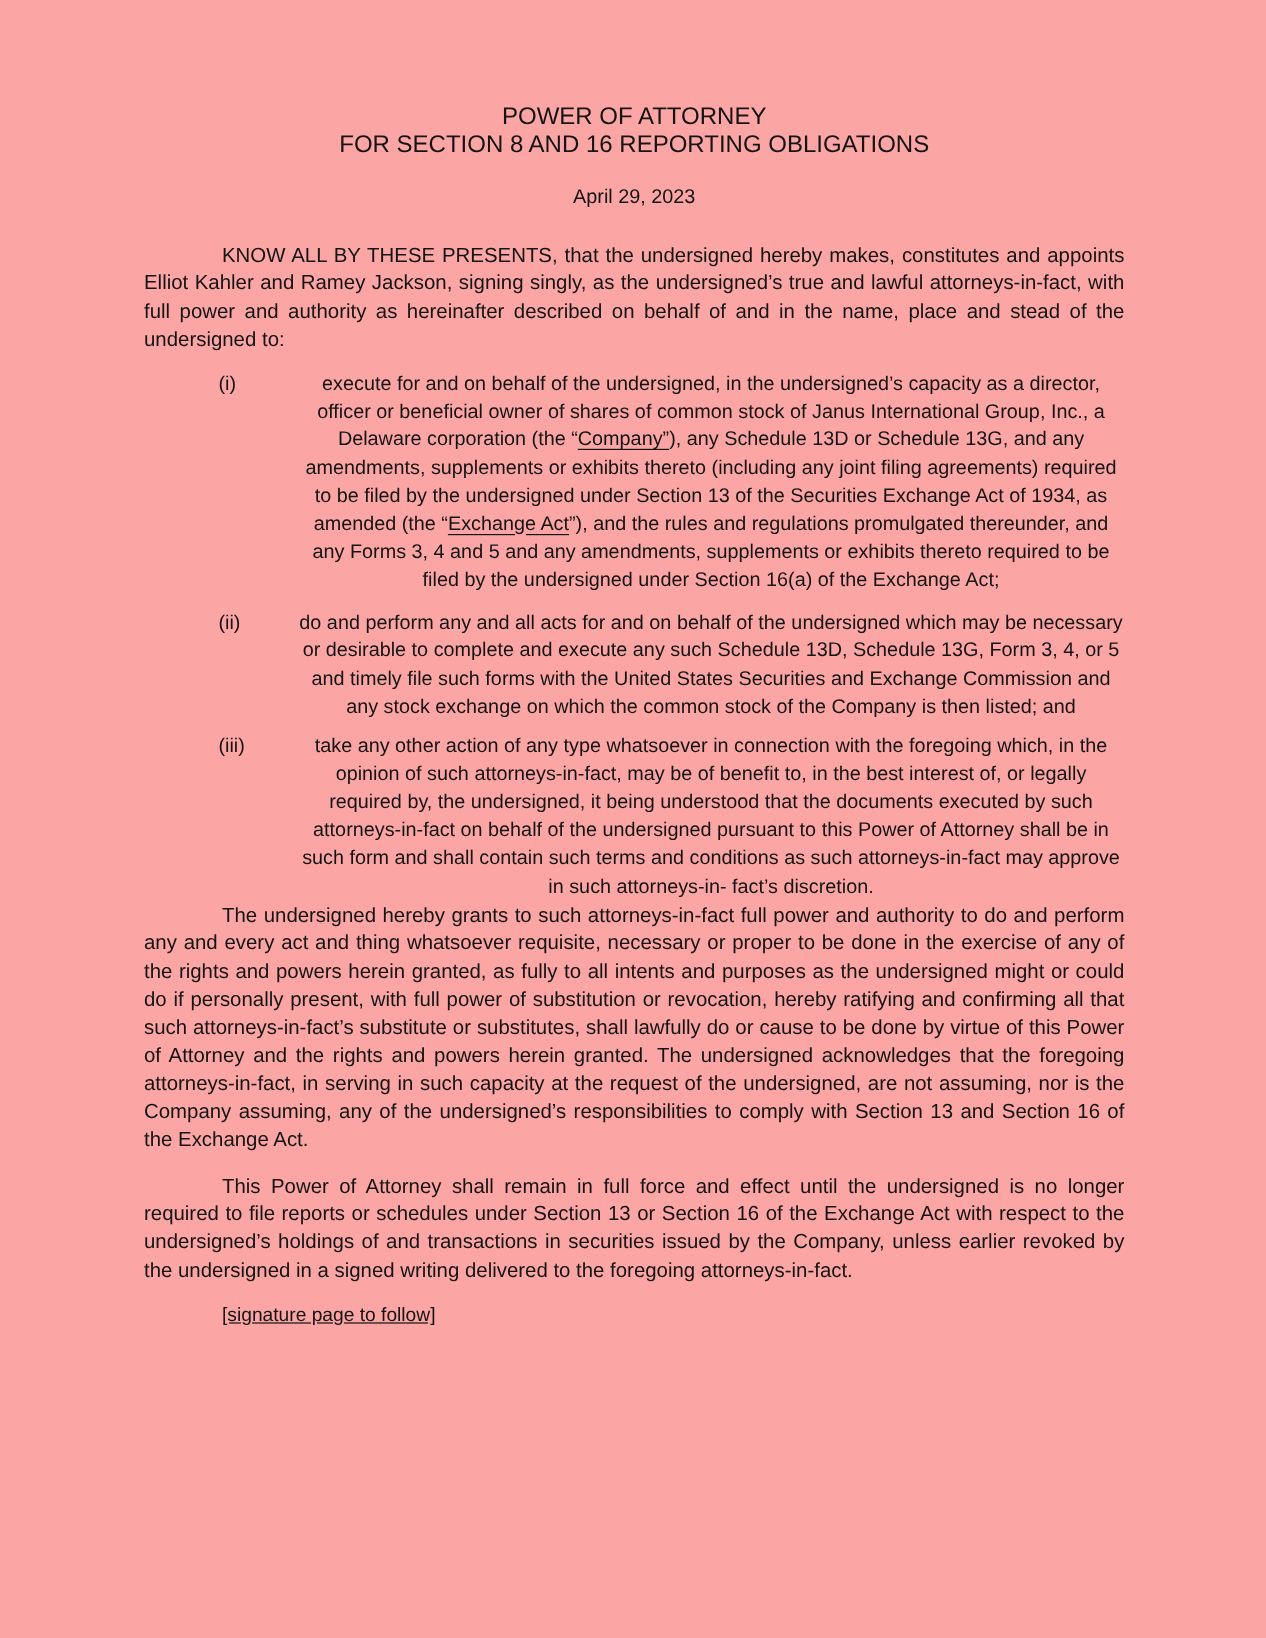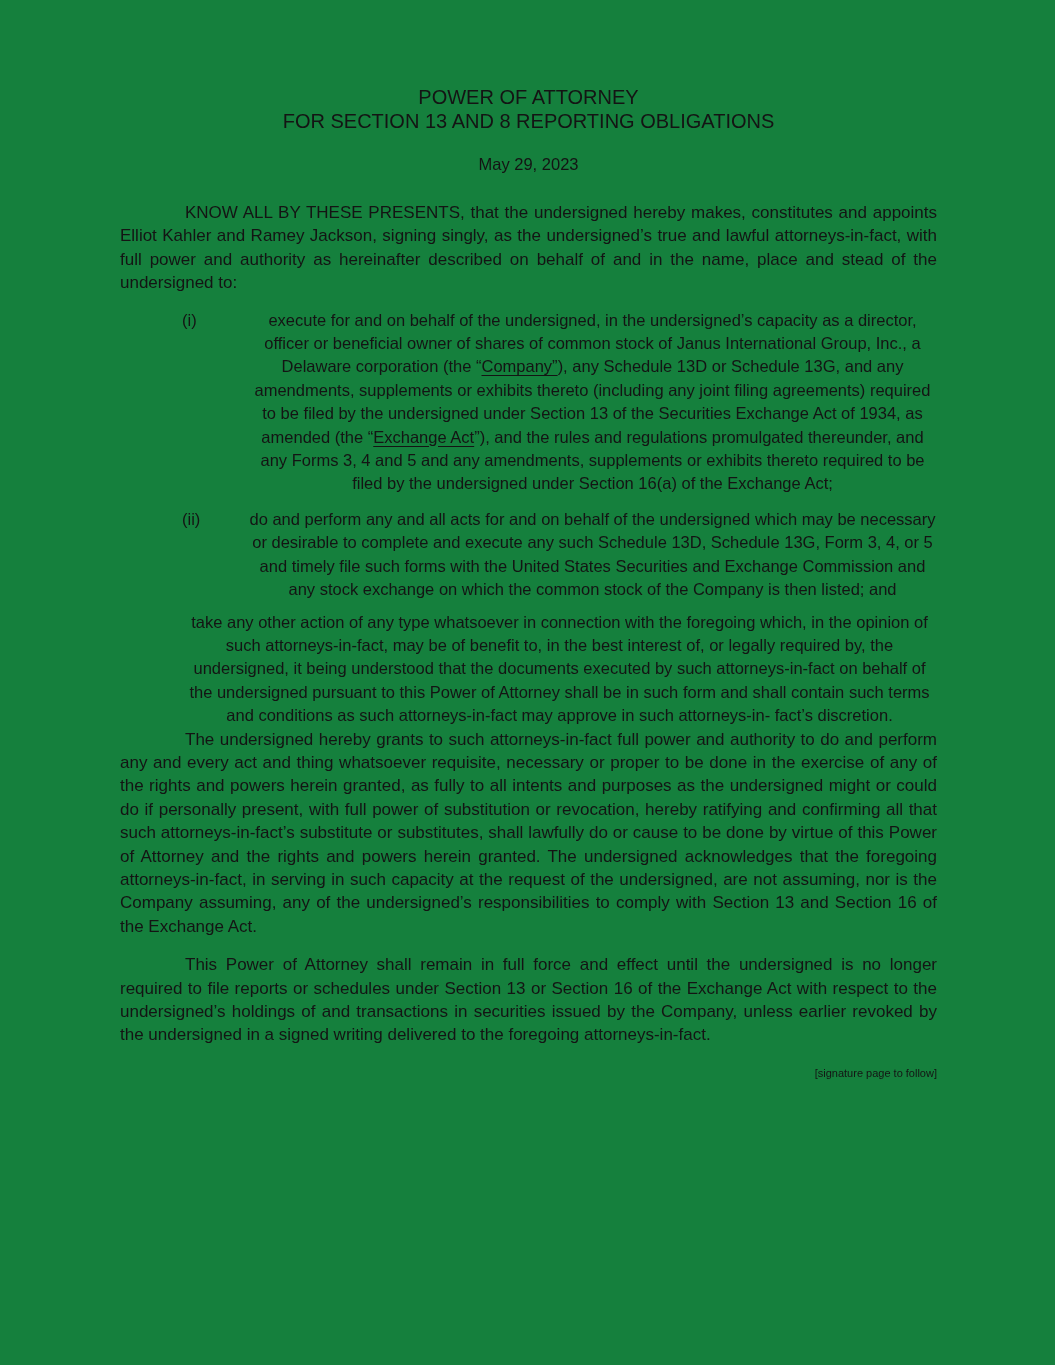--- a/index.html
+++ b/index.html
@@ -4,21 +4,21 @@
 <style>
   html, body {
     margin: 0;
     padding: 0;
     background: #ffffff;
   }
   .page {
     position: relative;
     width: 1055px;
     height: 1365px;
-    background: #15803d;
+    background: #fca5a5;
     color: #141414;
     font-family: "Liberation Sans", sans-serif;
     overflow: hidden;
     box-sizing: border-box;
     padding: 0 118px 0 120px;
   }
   .title {
     margin: 86px 0 0 0;
     text-align: center;
     font-size: 20px;
@@ -55,51 +55,53 @@
     flex: 0 0 66px;
     width: 66px;
   }
   .item-text {
     flex: 1 1 auto;
     text-align: center;
   }
   .item-text u { text-underline-offset: 3px; }
   .signature-note {
     margin-top: 15px;
-    text-align: right;
+    text-align: left;
     text-indent: 65px;
-    font-size: 11px;
+    font-size: 16px;
     line-height: 23.4px;
+    text-decoration: underline;
   }
 </style>
 </head>
 <body>
 
 <div class="page">
 
   <h1 class="title">
     <span class="title-line">POWER OF ATTORNEY</span>
-    <span class="title-line">FOR SECTION 13 AND 8 REPORTING OBLIGATIONS</span>
+    <span class="title-line">FOR SECTION 8 AND 16 REPORTING OBLIGATIONS</span>
   </h1>
 
-  <div class="doc-date">May 29, 2023</div>
+  <div class="doc-date">April 29, 2023</div>
 
   <p class="para m-p1">KNOW ALL BY THESE PRESENTS, that the undersigned hereby makes, constitutes and appoints Elliot Kahler and Ramey Jackson, signing singly, as the undersigned’s true and lawful attorneys-in-fact, with full power and authority as hereinafter described on behalf of and in the name, place and stead of the undersigned to:</p>
 
   <div class="item m-i1">
     <span class="item-label">(i)</span>
     <div class="item-text"><span>execute for and on behalf of the undersigned, in the undersigned’s capacity as a director, officer or beneficial owner of shares of common stock of Janus International Group, Inc., a Delaware corporation (the “</span><u>Company”</u><span>), any Schedule 13D or Schedule 13G, and any amendments, supplements or exhibits thereto (including any joint filing agreements) required to be filed by the undersigned under Section 13 of the Securities Exchange Act of 1934, as amended (the “</span><u>Exchange Act</u><span>”), and the rules and regulations promulgated thereunder, and any Forms 3, 4 and 5 and any amendments, supplements or exhibits thereto required to be filed by the undersigned under Section 16(a) of the Exchange Act;</span></div>
   </div>
 
   <div class="item m-i2">
     <span class="item-label">(ii)</span>
     <div class="item-text">do and perform any and all acts for and on behalf of the undersigned which may be necessary or desirable to complete and execute any such Schedule 13D, Schedule 13G, Form 3, 4, or 5 and timely file such forms with the United States Securities and Exchange Commission and any stock exchange on which the common stock of the Company is then listed; and</div>
   </div>
 
   <div class="item m-i3">
+    <span class="item-label">(iii)</span>
     <div class="item-text">take any other action of any type whatsoever in connection with the foregoing which, in the opinion of such attorneys-in-fact, may be of benefit to, in the best interest of, or legally required by, the undersigned, it being understood that the documents executed by such attorneys-in-fact on behalf of the undersigned pursuant to this Power of Attorney shall be in such form and shall contain such terms and conditions as such attorneys-in-fact may approve in such attorneys-in- fact’s discretion.</div>
   </div>
 
   <p class="para m-p5">The undersigned hereby grants to such attorneys-in-fact full power and authority to do and perform any and every act and thing whatsoever requisite, necessary or proper to be done in the exercise of any of the rights and powers herein granted, as fully to all intents and purposes as the undersigned might or could do if personally present, with full power of substitution or revocation, hereby ratifying and confirming all that such attorneys-in-fact’s substitute or substitutes, shall lawfully do or cause to be done by virtue of this Power of Attorney and the rights and powers herein granted. The undersigned acknowledges that the foregoing attorneys-in-fact, in serving in such capacity at the request of the undersigned, are not assuming, nor is the Company assuming, any of the undersigned’s responsibilities to comply with Section 13 and Section 16 of the Exchange Act.</p>
 
   <p class="para m-p6">This Power of Attorney shall remain in full force and effect until the undersigned is no longer required to file reports or schedules under Section 13 or Section 16 of the Exchange Act with respect to the undersigned’s holdings of and transactions in securities issued by the Company, unless earlier revoked by the undersigned in a signed writing delivered to the foregoing attorneys-in-fact.</p>
 
   <div class="signature-note">[signature page to follow]</div>
 
 </div>

